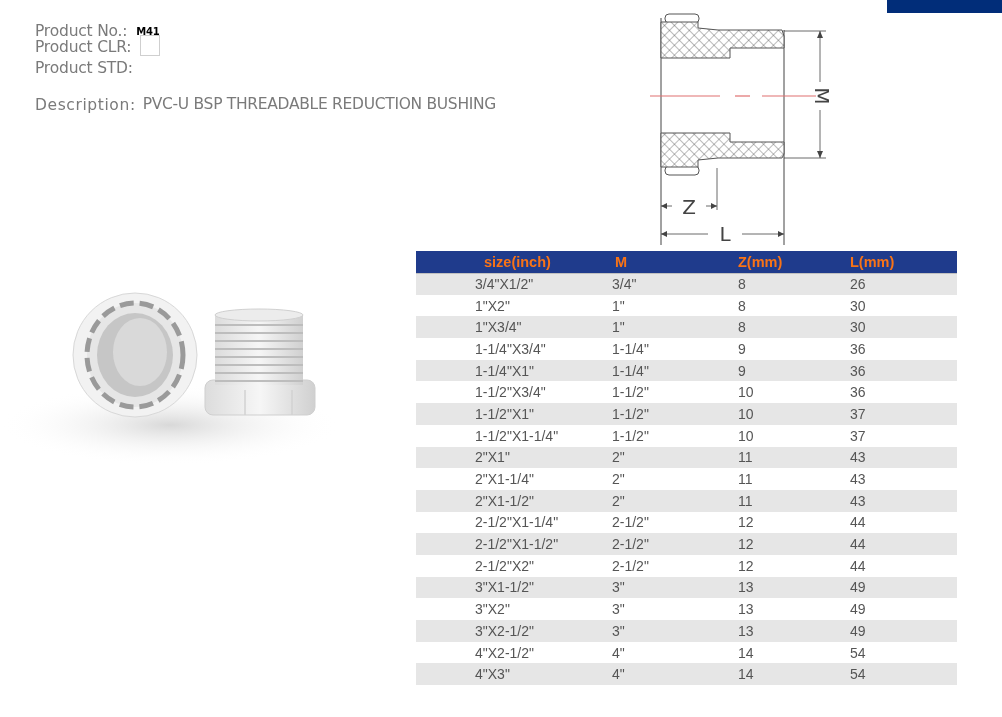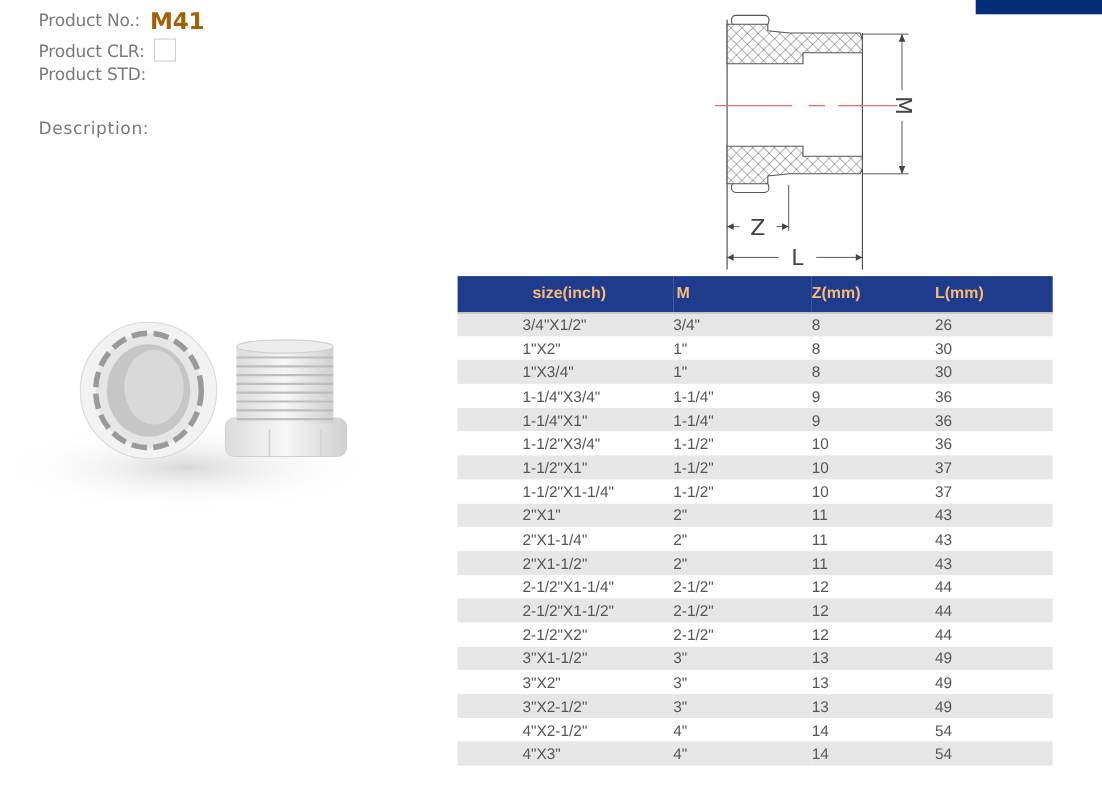--- a/index.html
+++ b/index.html
@@ -15,47 +15,47 @@
     }
     .info { position: absolute; left: 35px; top: 0; }
     .info-row {
       position: absolute; left: 0; white-space: nowrap;
       display: flex; align-items: center;
       font-size: 15.5px; color: #7a7a7a;
       font-family: "DejaVu Sans", sans-serif;
       letter-spacing: -0.2px;
     }
     .info-row .lbl { display: inline-block; }
-    .info-row .val { color: #a16207; font-weight: bold; margin-left: 9px; font-size: 21px; }
-    .row-no { top: 8px; height: 22px; }
+    .info-row .val { color: #000000; font-weight: bold; margin-left: 9px; font-size: 10px; }
+    .row-no { top: 20px; height: 22px; }
     .row-clr { top: 34px; height: 22px; align-items: flex-end; }
     .row-std { top: 57px; height: 22px; }
-    .row-desc { top: 108px; align-items: flex-end; }
+    .row-desc { top: 94px; align-items: flex-end; }
     .swatch {
       display: inline-block; width: 20px; height: 21px;
       border: 1px solid #cfcfcf; background: #fff; margin-left: 9px;
     }
     .desc-lbl { letter-spacing: 0.6px; }
     .desc-val {
       margin-left: 7px; color: #7a7a7a; font-size: 15.5px; line-height: 20px;
       font-weight: normal; letter-spacing: -0.3px;
     }
 
     .drawing { position: absolute; left: 620px; top: 0; width: 230px; height: 250px; }
 
     .photo { position: absolute; left: 0; top: 270px; width: 340px; height: 220px; }
 
     .spec-table {
       position: absolute; left: 416px; top: 251px; width: 541px;
       border-collapse: collapse;
       font-family: "Liberation Sans", sans-serif;
     }
     .spec-table th {
-      background: #1f3b8c; color: #fdba74; font-weight: bold;
-      font-size: 14.5px; height: 33px; text-align: left;
+      background: #1f3b8c; color: #f97316; font-weight: bold;
+      font-size: 14.5px; height: 22px; text-align: left;
       border-bottom: 1px solid #c0c0c0;
     }
     .spec-table td {
       font-size: 14px; color: #555; height: 21.7px; padding: 0;
       text-align: left;
     }
     .spec-table tr.odd td { background: #e6e6e6; }
     .spec-table tr.even td { background: #ffffff; }
     .c1 { width: 196px; padding-left: 59px !important; }
     .c2 { width: 126px; }
@@ -79,20 +79,21 @@
   <div class="info-row row-clr">
     <span class="lbl">Product CLR:</span>
     <span class="swatch"></span>
   </div>
   <div class="info-row row-std">
     <span class="lbl">Product STD:</span>
   </div>
   <div class="info-row row-desc">
     <span class="lbl desc-lbl">Description:</span>
     <div class="desc-val">
+      <div>PVC-U BSP THREADABLE REDUCTION BUSHING</div>
     </div>
   </div>
 </div>
 
 <div class="drawing">
   <svg width="230" height="250" viewBox="0 0 230 250" xmlns="http://www.w3.org/2000/svg">
     <defs>
       <pattern id="hatch" width="7" height="7" patternUnits="userSpaceOnUse" patternTransform="rotate(45)">
         <rect width="7" height="7" fill="#fff"></rect>
         <line x1="0" y1="0" x2="0" y2="7" stroke="#555" stroke-width="0.8"></line>

